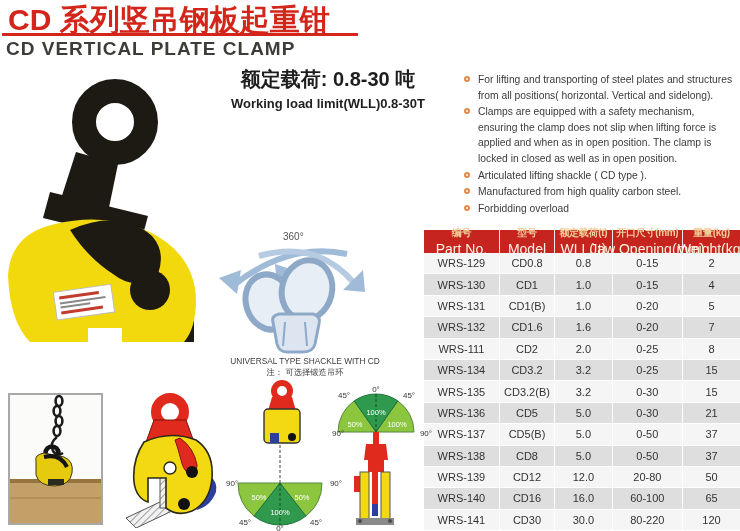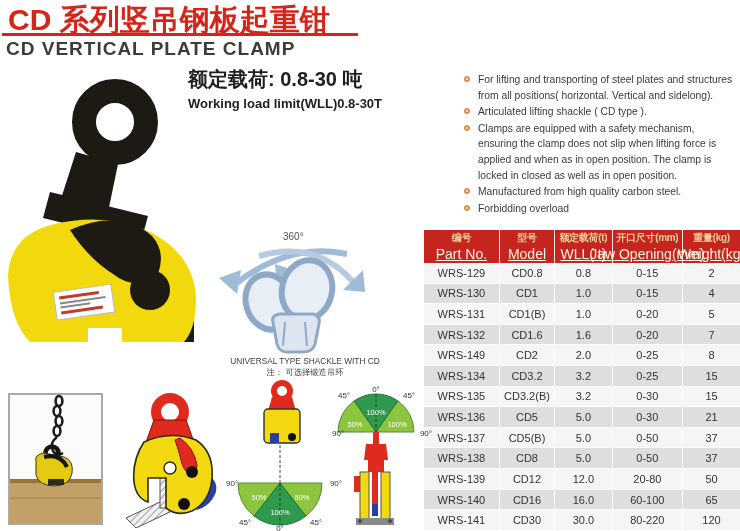--- a/index.html
+++ b/index.html
@@ -8,37 +8,37 @@
     position:relative; width:740px; height:531px; background:#fff;
     font-family:"Liberation Sans", sans-serif; overflow:hidden;
   }
   
   .title { position:absolute; left:8px; top:0px; font-size:30px; font-weight:bold; color:#d4251a; letter-spacing:0px; white-space:nowrap; }
   .red-rule { position:absolute; left:2px; top:33px; width:356px; height:3px; background:#d4251a; }
   .subtitle { position:absolute; left:6px; top:38px; font-size:19px; font-weight:bold; color:#3e3c37; letter-spacing:1px; white-space:nowrap; }
   
   .photo { position:absolute; left:0; top:60px; width:205px; height:282px; }
   
-  .spec { position:absolute; left:188px; top:66px; width:280px; }
+  .spec { position:absolute; left:188px; top:66px; width:280px;text-align:center; }
   .spec-zh { font-size:20px; font-weight:bold; color:#1e1e1e; margin-bottom:3px; white-space:nowrap; }
   .spec-en { font-size:13px; font-weight:bold; color:#1e1e1e; white-space:nowrap; }
   .feat-zh { list-style:none; margin-top:10px; }
   .feat-zh li { position:relative; padding-left:17px; font-size:13px; color:#3a3a3a; line-height:23.5px; white-space:nowrap; }
   .dot { position:absolute; left:2px; top:8px; width:7px; height:7px; border-radius:50%; background:#fff; }
   .dot-green { border:2px solid #42ad58; }
   .dot-orange { border:2px solid #e58a45; }
   
   .feat-en { position:absolute; left:462px; top:72px; width:274px; list-style:none; }
   .feat-en li { position:relative; padding-left:16px; font-size:10.3px; color:#3b3b3b; line-height:15.6px; margin-bottom:1px; }
   .feat-en .dot { top:4px; width:6px; height:6px; }
   
   .rot-diagram { position:absolute; left:205px; top:228px; width:200px; height:150px; }
   
   .spec-table { position:absolute; left:424px; top:230px; width:316px; height:301px; display:flex; flex-direction:column; }
-  .thead { display:flex; height:33px; background:#c5241f; }
+  .thead { display:flex; height:23px; background:#c5241f; }
   .th { display:flex; flex-direction:column; align-items:center; justify-content:center; border-right:1px solid rgba(255,255,255,.9); }
   .th:last-child { border-right:none; }
   .th-zh { font-size:10px; font-weight:bold; color:#efce97; letter-spacing:-0.3px; white-space:nowrap; }
   .th-en { font-size:14px; color:#fdf3e2; white-space:nowrap; margin-top:1px;text-decoration:underline; }
   .tbody { display:flex; flex-direction:column; flex:1; }
   .trow { flex:1; display:flex; border-bottom:1px solid #fff; }
   .trow:nth-child(odd) .td { background:#f5f5f5; }
   .trow:nth-child(even) .td { background:#dedede; }
   .td { display:flex; align-items:center; justify-content:center; font-size:11px; color:#333; border-right:1px solid #fff; }
   .td:last-child { border-right:none; }
@@ -77,22 +77,22 @@
     <rect x="88" y="268" width="34" height="14" fill="#fff"></rect>
   </svg>
 
   <div class="spec">
     <div class="spec-zh">额定载荷: 0.8-30 吨</div>
     <div class="spec-en">Working load limit(WLL)0.8-30T</div>
   </div>
 
   <ul class="feat-en">
     <li><span class="dot dot-orange"></span><span>For  lifting and transporting of steel plates and structures from all positions( horizontal. Vertical and sidelong).</span></li>
+    <li><span class="dot dot-orange"></span><span>Clamps are equipped with a safety mechanism, ensuring the clamp does not slip when lifting force is applied and when as in open position. The clamp is locked in closed as well as in open position.</span></li>
     <li><span class="dot dot-orange"></span><span>Articulated lifting shackle ( CD type ).</span></li>
-    <li><span class="dot dot-orange"></span><span>Clamps are equipped with a safety mechanism, ensuring the clamp does not slip when lifting force is applied and when as in open position. The clamp is locked in closed as well as in open position.</span></li>
     <li><span class="dot dot-orange"></span><span>Manufactured from high quality carbon steel.</span></li>
     <li><span class="dot dot-orange"></span><span>Forbidding overload</span></li>
   </ul>
 
   <svg class="rot-diagram" viewBox="0 0 200 150">
     <text x="78" y="12" font-size="10" fill="#555">360°</text>
     <path d="M30 56 Q85 14 142 26" stroke="#9fbbd8" stroke-width="6" fill="none"></path>
     <polygon points="14,50 36,42 32,66" fill="#9fbbd8"></polygon>
     <path d="M54 28 Q112 12 148 54" stroke="#b6cbe2" stroke-width="6" fill="none"></path>
     <polygon points="138,62 158,42 160,64" fill="#9fbbd8"></polygon>
@@ -154,21 +154,21 @@
           <div class="td c5">5</div>
         </div>
       <div class="trow">
           <div class="td c1">WRS-132</div>
           <div class="td c2">CD1.6</div>
           <div class="td c3">1.6</div>
           <div class="td c4">0-20</div>
           <div class="td c5">7</div>
         </div>
       <div class="trow">
-          <div class="td c1">WRS-149</div>
+          <div class="td c1">WRS-111</div>
           <div class="td c2">CD2</div>
           <div class="td c3">2.0</div>
           <div class="td c4">0-25</div>
           <div class="td c5">8</div>
         </div>
       <div class="trow">
           <div class="td c1">WRS-134</div>
           <div class="td c2">CD3.2</div>
           <div class="td c3">3.2</div>
           <div class="td c4">0-25</div>

